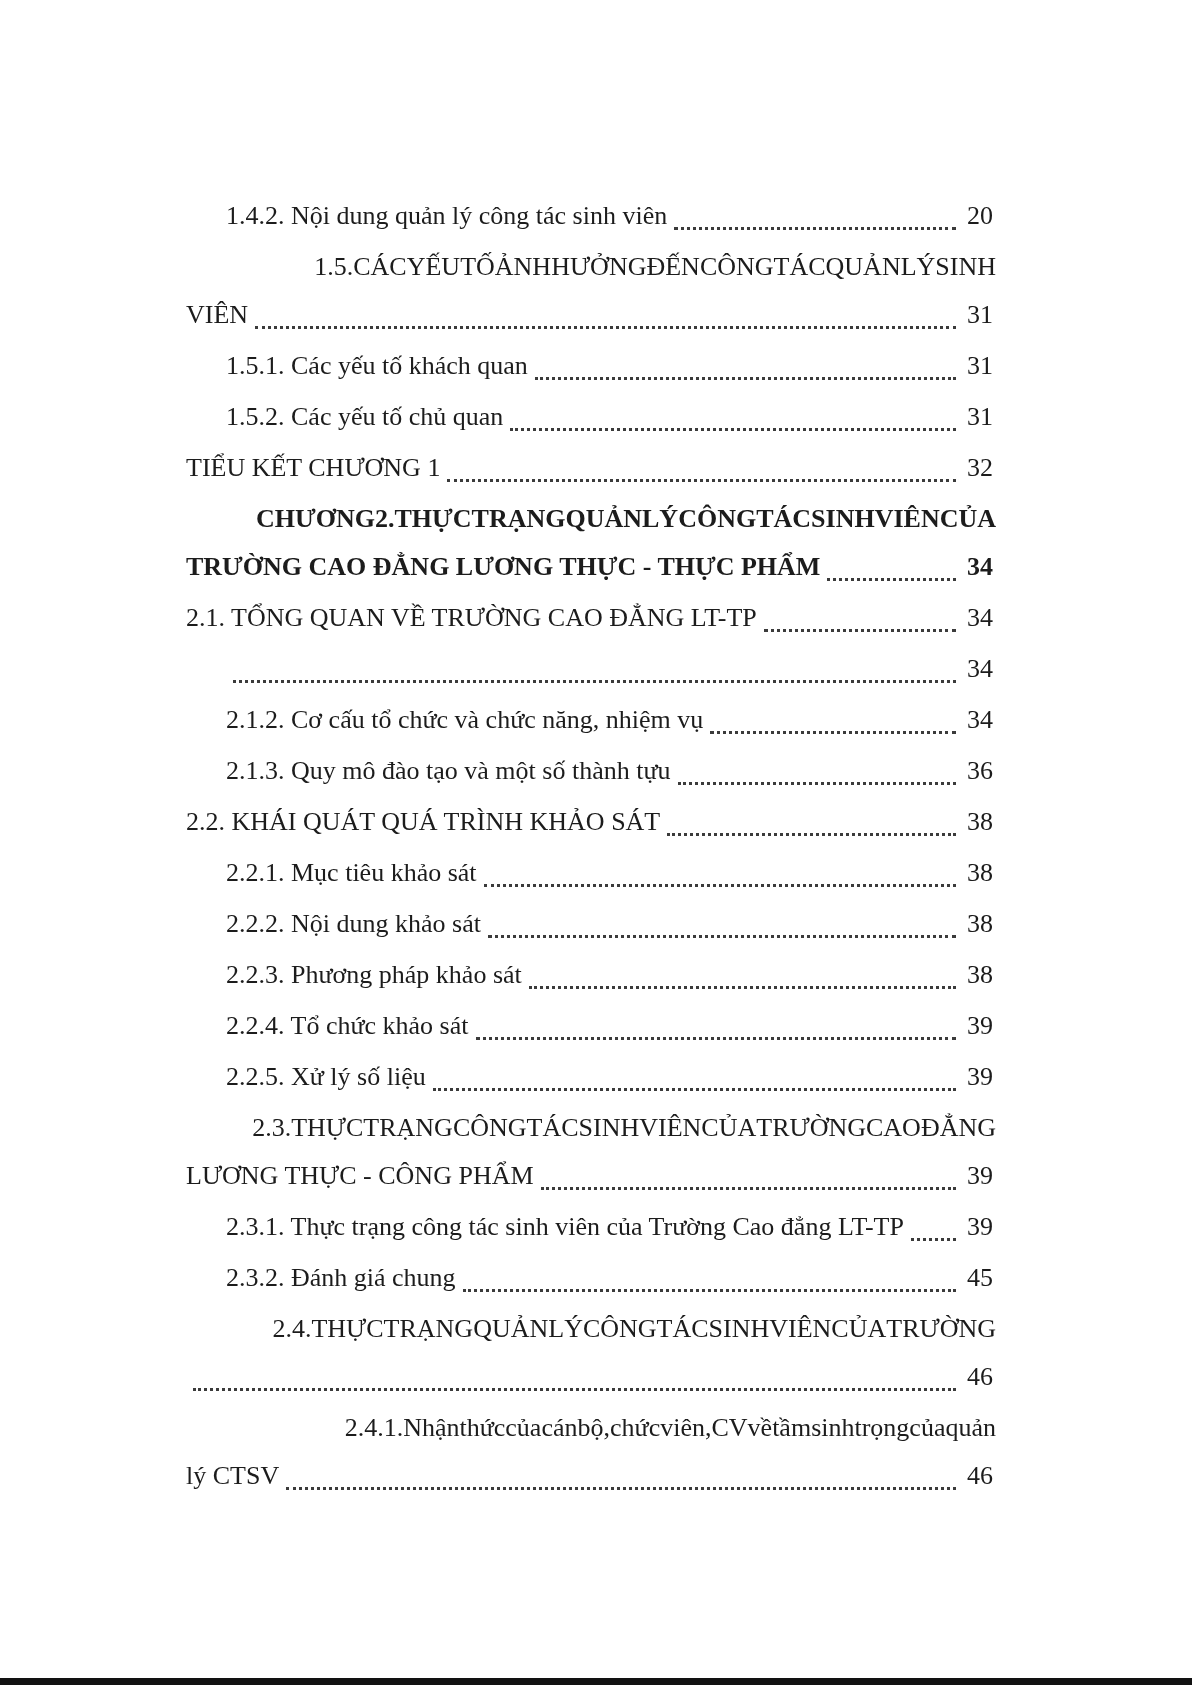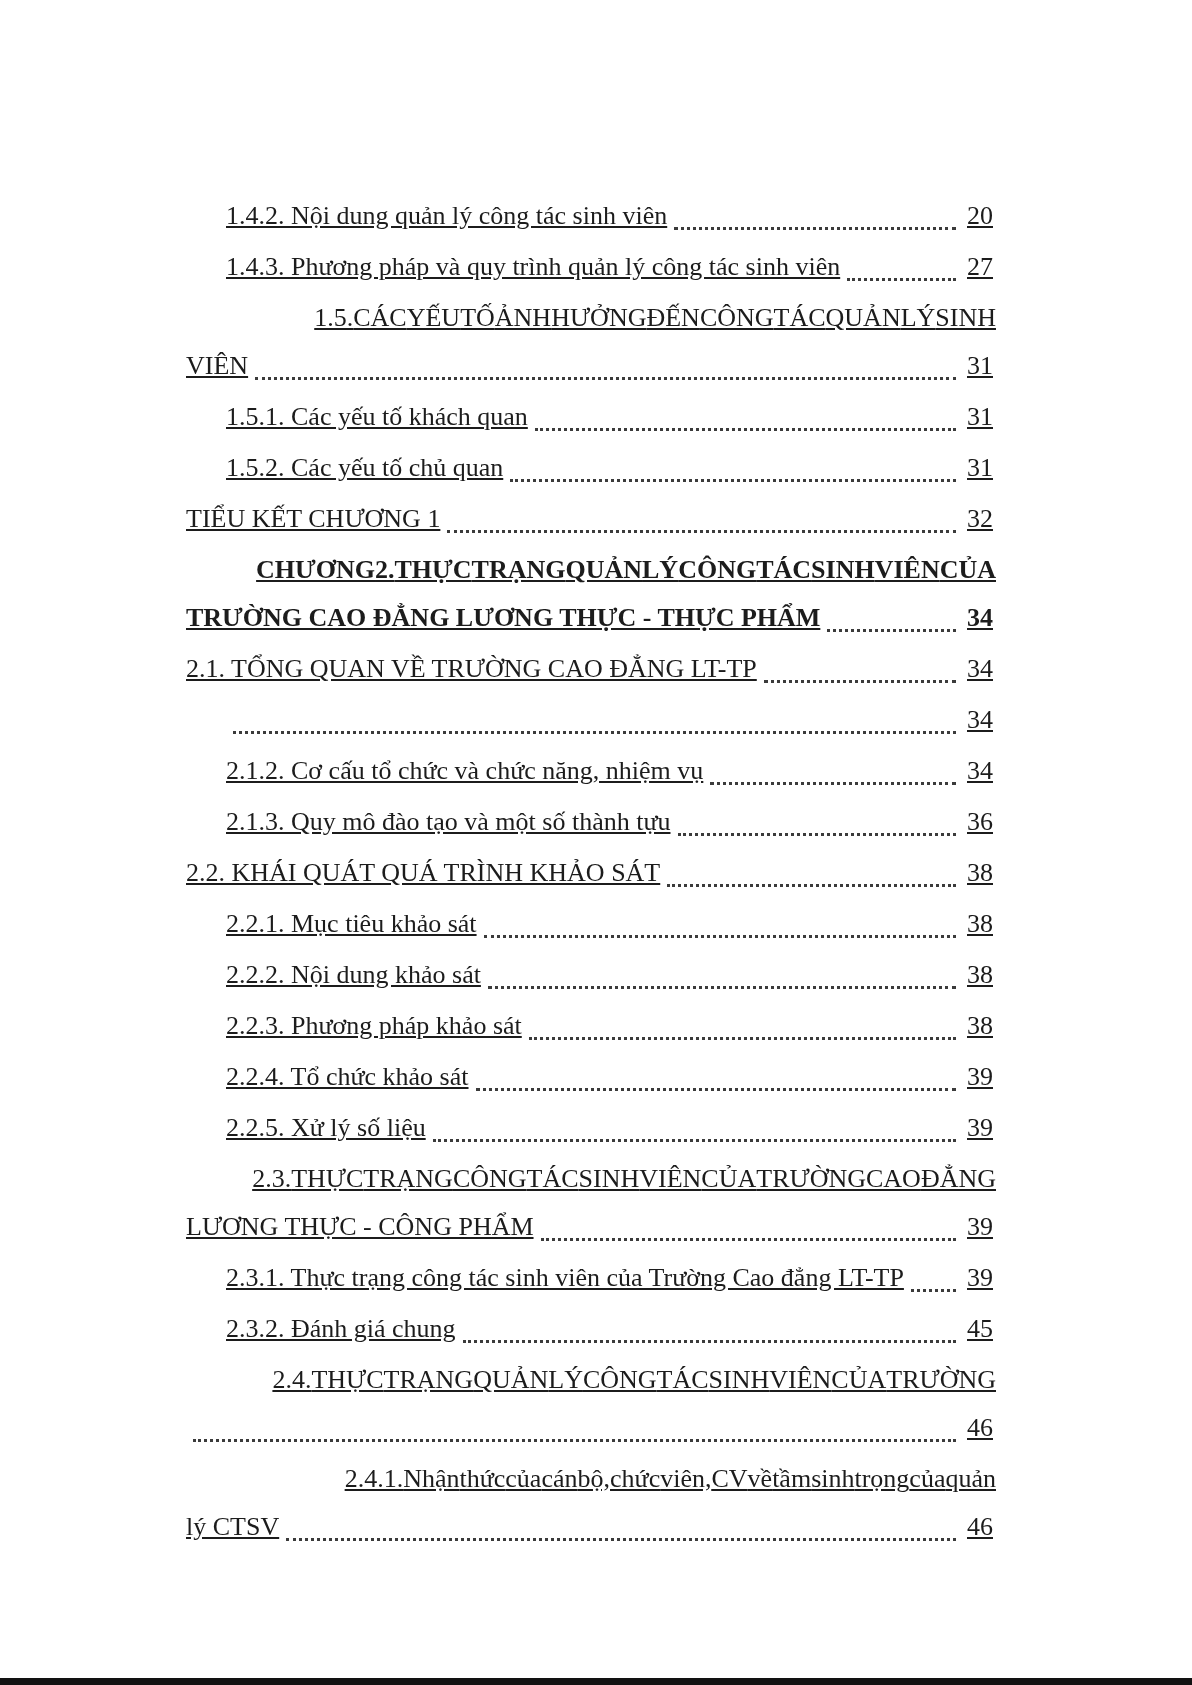--- a/index.html
+++ b/index.html
@@ -9,21 +9,20 @@
     background:#ffffff;
     font-family:"Liberation Serif","DejaVu Serif",serif;
     color:#1c1c1c;
     position:relative;
     overflow:hidden;
   }
   .toc{
     position:absolute;
     left:186px;top:192px;
     width:810px;
-    text-decoration:underline;
   }
   .toc-entry{margin:0;padding:0;}
   .toc-entry.bold{font-weight:bold;}
   .line{
     font-size:26px;
     line-height:48px;
     white-space:nowrap;
   }
   
   .leader-line{display:flex;align-items:flex-start;}
@@ -58,27 +57,20 @@
 </style>
 </head>
 <body>
 
 <div class="toc">
     <div class="toc-entry">
       <div class="line leader-line ind">
         <span class="t">1.4.2. Nội dung quản lý công tác sinh viên</span>
         <span class="dots"></span>
         <span class="pg">20</span>
-      </div>
-    </div>
-    <div class="toc-entry">
-      <div class="line leader-line ind">
-        <span class="t">1.4.3. Phương pháp và quy trình quản lý công tác sinh viên</span>
-        <span class="dots"></span>
-        <span class="pg">27</span>
       </div>
     </div>
     <div class="toc-entry">
       <div class="line jline">
         <span>1.5.</span>
         <span>CÁC</span>
         <span>YẾU</span>
         <span>TỐ</span>
         <span>ẢNH</span>
         <span>HƯỞNG</span>

